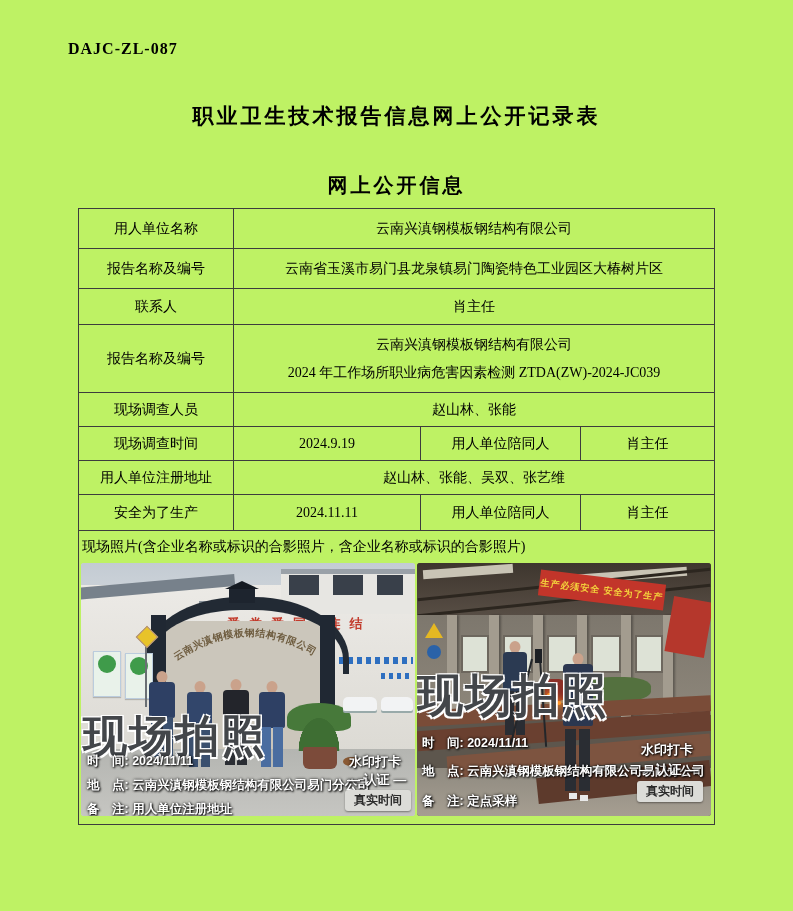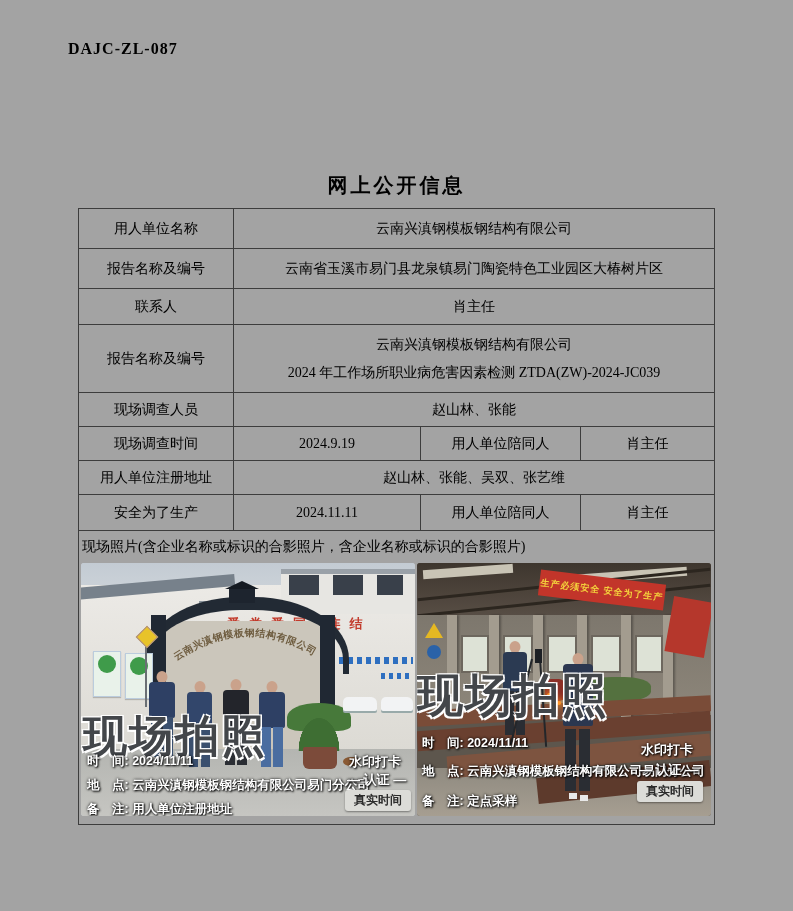--- a/index.html
+++ b/index.html
@@ -1,16 +1,16 @@
 <!DOCTYPE html>
 <html><head>
 <meta charset="utf-8">
 <style>
   html,body{margin:0;padding:0;background:#888;}
-  .page{width:793px;height:911px;position:relative;background:#a3a3a3;margin:0 auto;
+  .page{width:793px;height:911px;position:relative;background:#bef264;margin:0 auto;
         font-family:"Liberation Serif","DejaVu Serif",serif;color:#000;overflow:hidden;}
   .doc-code{position:absolute;left:68px;top:40px;font-size:16px;letter-spacing:1px;font-weight:600;}
   .title{position:absolute;left:0;top:102px;width:100%;text-align:center;font-size:21px;font-weight:bold;letter-spacing:3px;}
   .subtitle{position:absolute;left:0;top:172px;width:100%;text-align:center;font-size:20px;font-weight:bold;letter-spacing:3px;}
 
   table.main{position:absolute;left:78px;top:208px;width:636px;border-collapse:collapse;table-layout:fixed;}
   table.main td{border:1px solid #3d3d3d;text-align:center;font-size:14px;padding:1px 4px;overflow:hidden;}
   .report-cell div{line-height:1.95;}
   .caption-cell{text-align:left !important;vertical-align:top;padding:7px 2px 2px 2px !important;}
   .caption-text{font-size:14px;padding-left:1px;}
@@ -89,20 +89,21 @@
   .wm-stamp{font-size:13px;font-weight:bold;color:#fff;text-shadow:0 0 3px #000,1px 1px 2px #000;white-space:nowrap;}
   .wm-badge{background:#dcdcd8;color:#2c2c2c;font-size:12px;font-weight:bold;border-radius:3px;
     padding:2px 9px;box-shadow:0 1px 2px rgba(0,0,0,.4);white-space:nowrap;}
 </style>
 </head>
 <body>
 
 <div class="page">
 
   <div class="doc-code">DAJC-ZL-087</div>
+  <div class="title">职业卫生技术报告信息网上公开记录表</div>
   <div class="subtitle">网上公开信息</div>
 
   <table class="main">
     <colgroup>
         <col style="width:155px">
         <col style="width:187px">
         <col style="width:160px">
         <col style="width:134px">
       </colgroup>
     <tbody>

